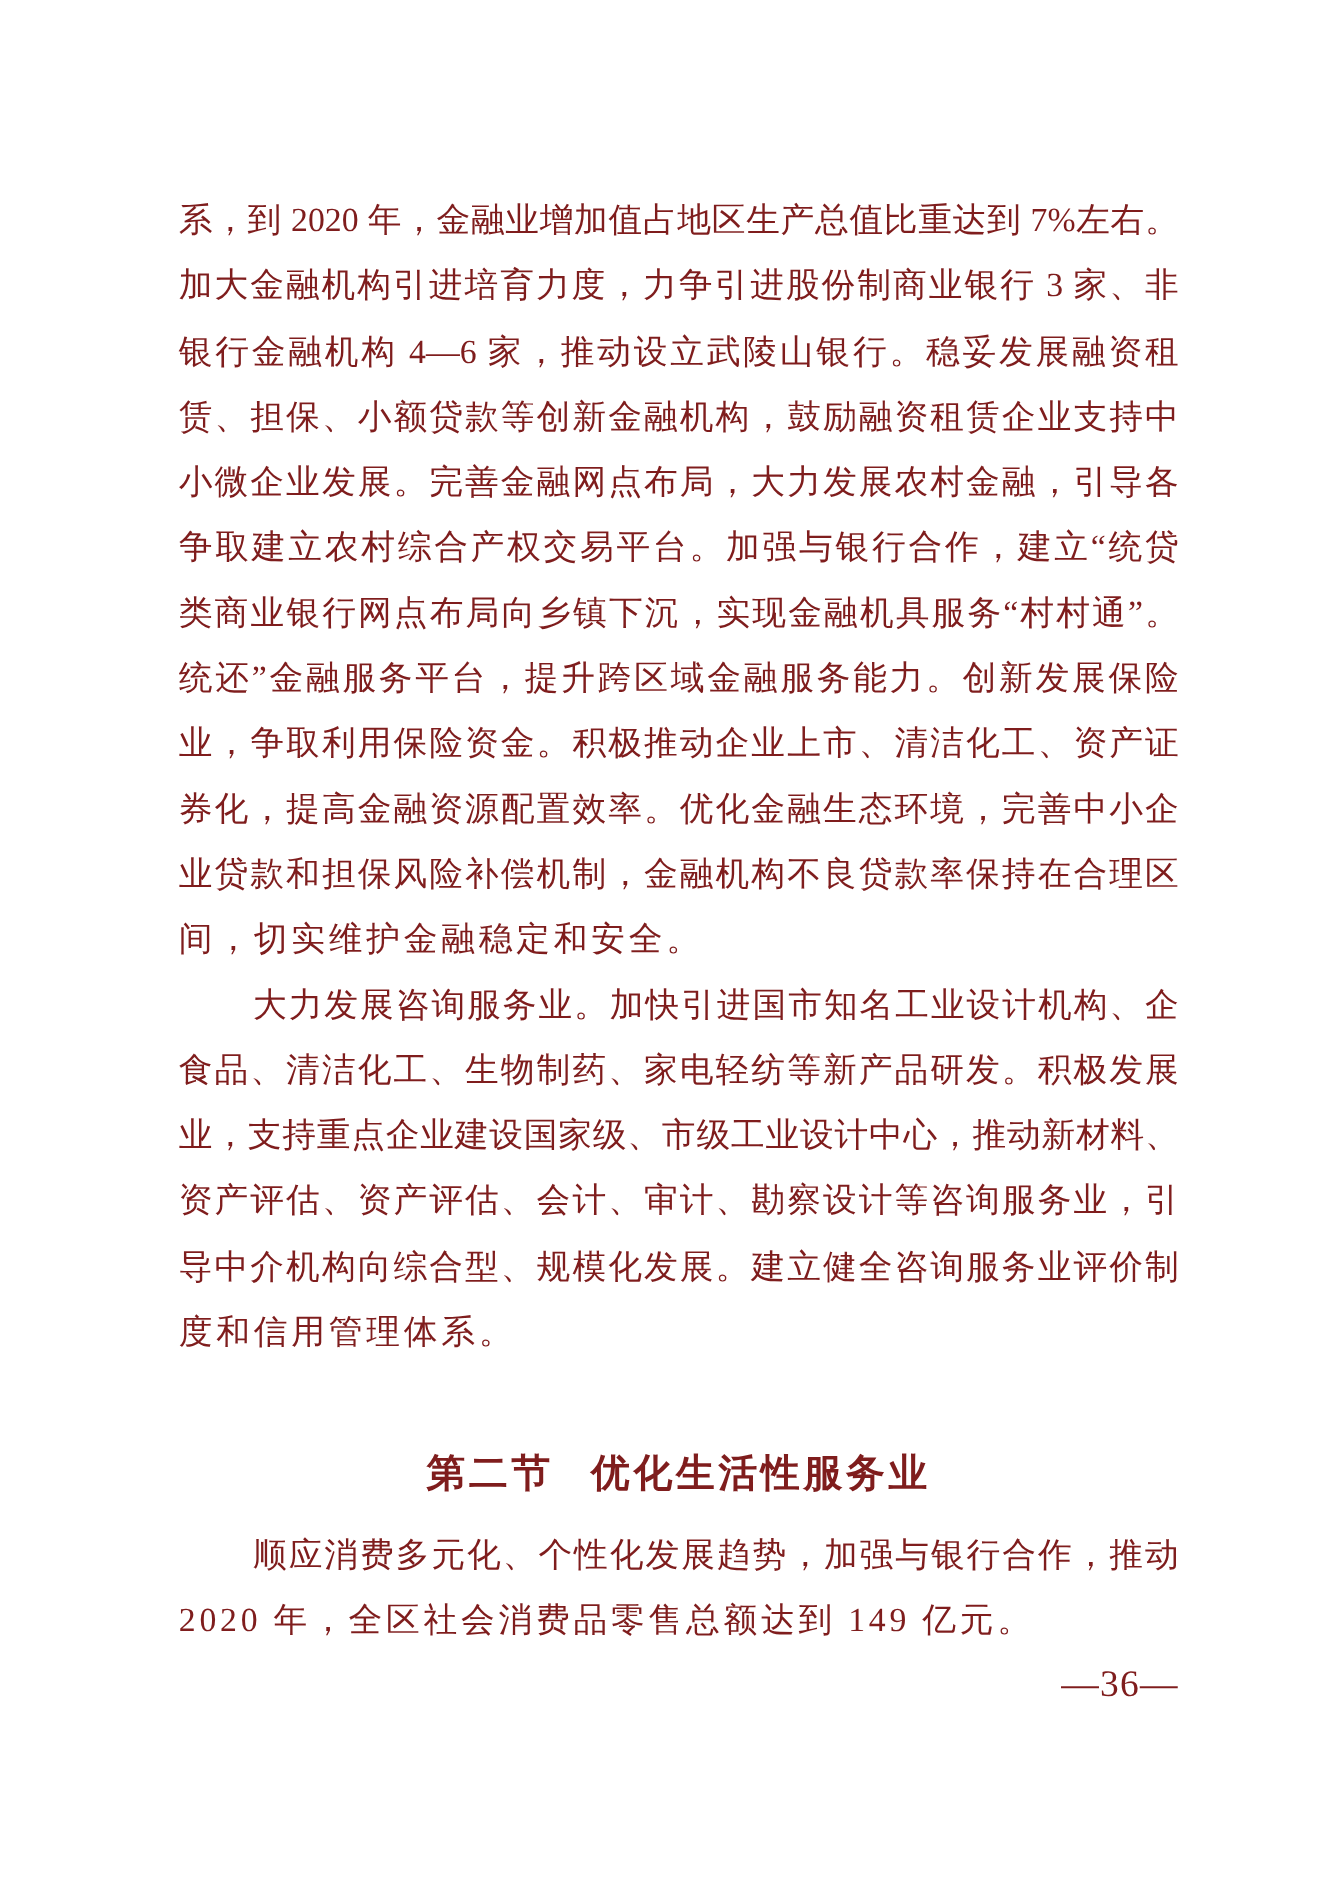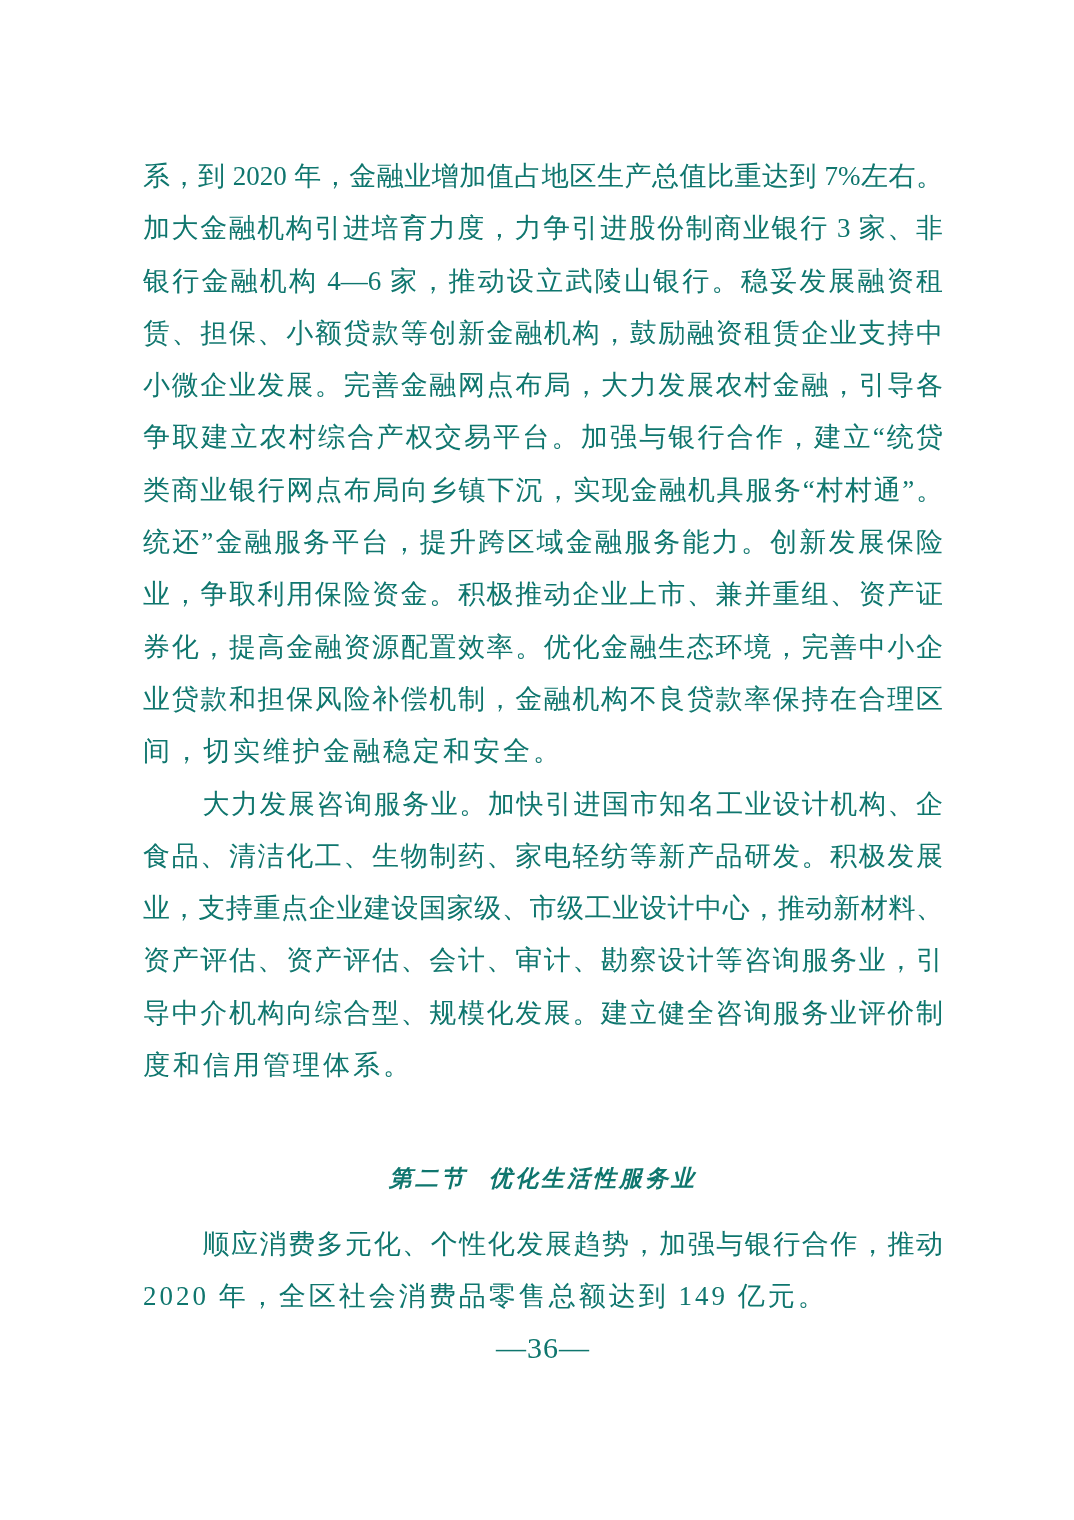--- a/index.html
+++ b/index.html
@@ -6,21 +6,21 @@
     margin: 0;
     padding: 0;
     background: #ffffff;
   }
   .page {
     position: relative;
     box-sizing: border-box;
     width: 1074px;
     height: 1520px;
     background: #ffffff;
-    color: #0f766e;
+    color: #7f1d1d;
     padding: 150px 131px 0 143px;
     font-family: "Liberation Serif", "DejaVu Serif", serif;
     font-size: 27px;
     overflow: hidden;
   }
   .para { margin: 0; padding: 0; }
   .line {
     height: 52.3px;
     line-height: 52.3px;
     text-align: justify;
@@ -35,50 +35,49 @@
   }
   .line.indent {
     text-indent: 2.2em;
   }
   .section-heading {
     margin: 62px 0 12px 0;
     height: 52.3px;
     line-height: 52.3px;
     text-align: center;
     font-weight: bold;
-    font-size: 23px;
+    font-size: 31px;
     letter-spacing: 3px;
-    font-style: italic;
   }
   .section-heading .section-number {
     margin-right: 0.95em;
   }
   .page-number {
     height: 52.3px;
     line-height: 52.3px;
     font-size: 30px;
-    text-align: center;
+    text-align: right;
     letter-spacing: 1px;
   }
 </style>
 </head>
 <body>
 
 <div class="page">
 
   <div class="para">
     <div class="line fill">系，到 2020 年，金融业增加值占地区生产总值比重达到 7%左右。</div>
     <div class="line fill">加大金融机构引进培育力度，力争引进股份制商业银行 3 家、非</div>
     <div class="line fill">银行金融机构 4—6 家，推动设立武陵山银行。稳妥发展融资租</div>
     <div class="line fill">赁、担保、小额贷款等创新金融机构，鼓励融资租赁企业支持中</div>
     <div class="line fill">小微企业发展。完善金融网点布局，大力发展农村金融，引导各</div>
     <div class="line fill">争取建立农村综合产权交易平台。加强与银行合作，建立“统贷</div>
     <div class="line fill">类商业银行网点布局向乡镇下沉，实现金融机具服务“村村通”。</div>
     <div class="line fill">统还”金融服务平台，提升跨区域金融服务能力。创新发展保险</div>
-    <div class="line fill">业，争取利用保险资金。积极推动企业上市、兼并重组、资产证</div>
+    <div class="line fill">业，争取利用保险资金。积极推动企业上市、清洁化工、资产证</div>
     <div class="line fill">券化，提高金融资源配置效率。优化金融生态环境，完善中小企</div>
     <div class="line fill">业贷款和担保风险补偿机制，金融机构不良贷款率保持在合理区</div>
     <div class="line nofill">间，切实维护金融稳定和安全。</div>
   </div>
 
   <div class="para">
     <div class="line fill indent">大力发展咨询服务业。加快引进国市知名工业设计机构、企</div>
     <div class="line fill">食品、清洁化工、生物制药、家电轻纺等新产品研发。积极发展</div>
     <div class="line fill">业，支持重点企业建设国家级、市级工业设计中心，推动新材料、</div>
     <div class="line fill">资产评估、资产评估、会计、审计、勘察设计等咨询服务业，引</div>

